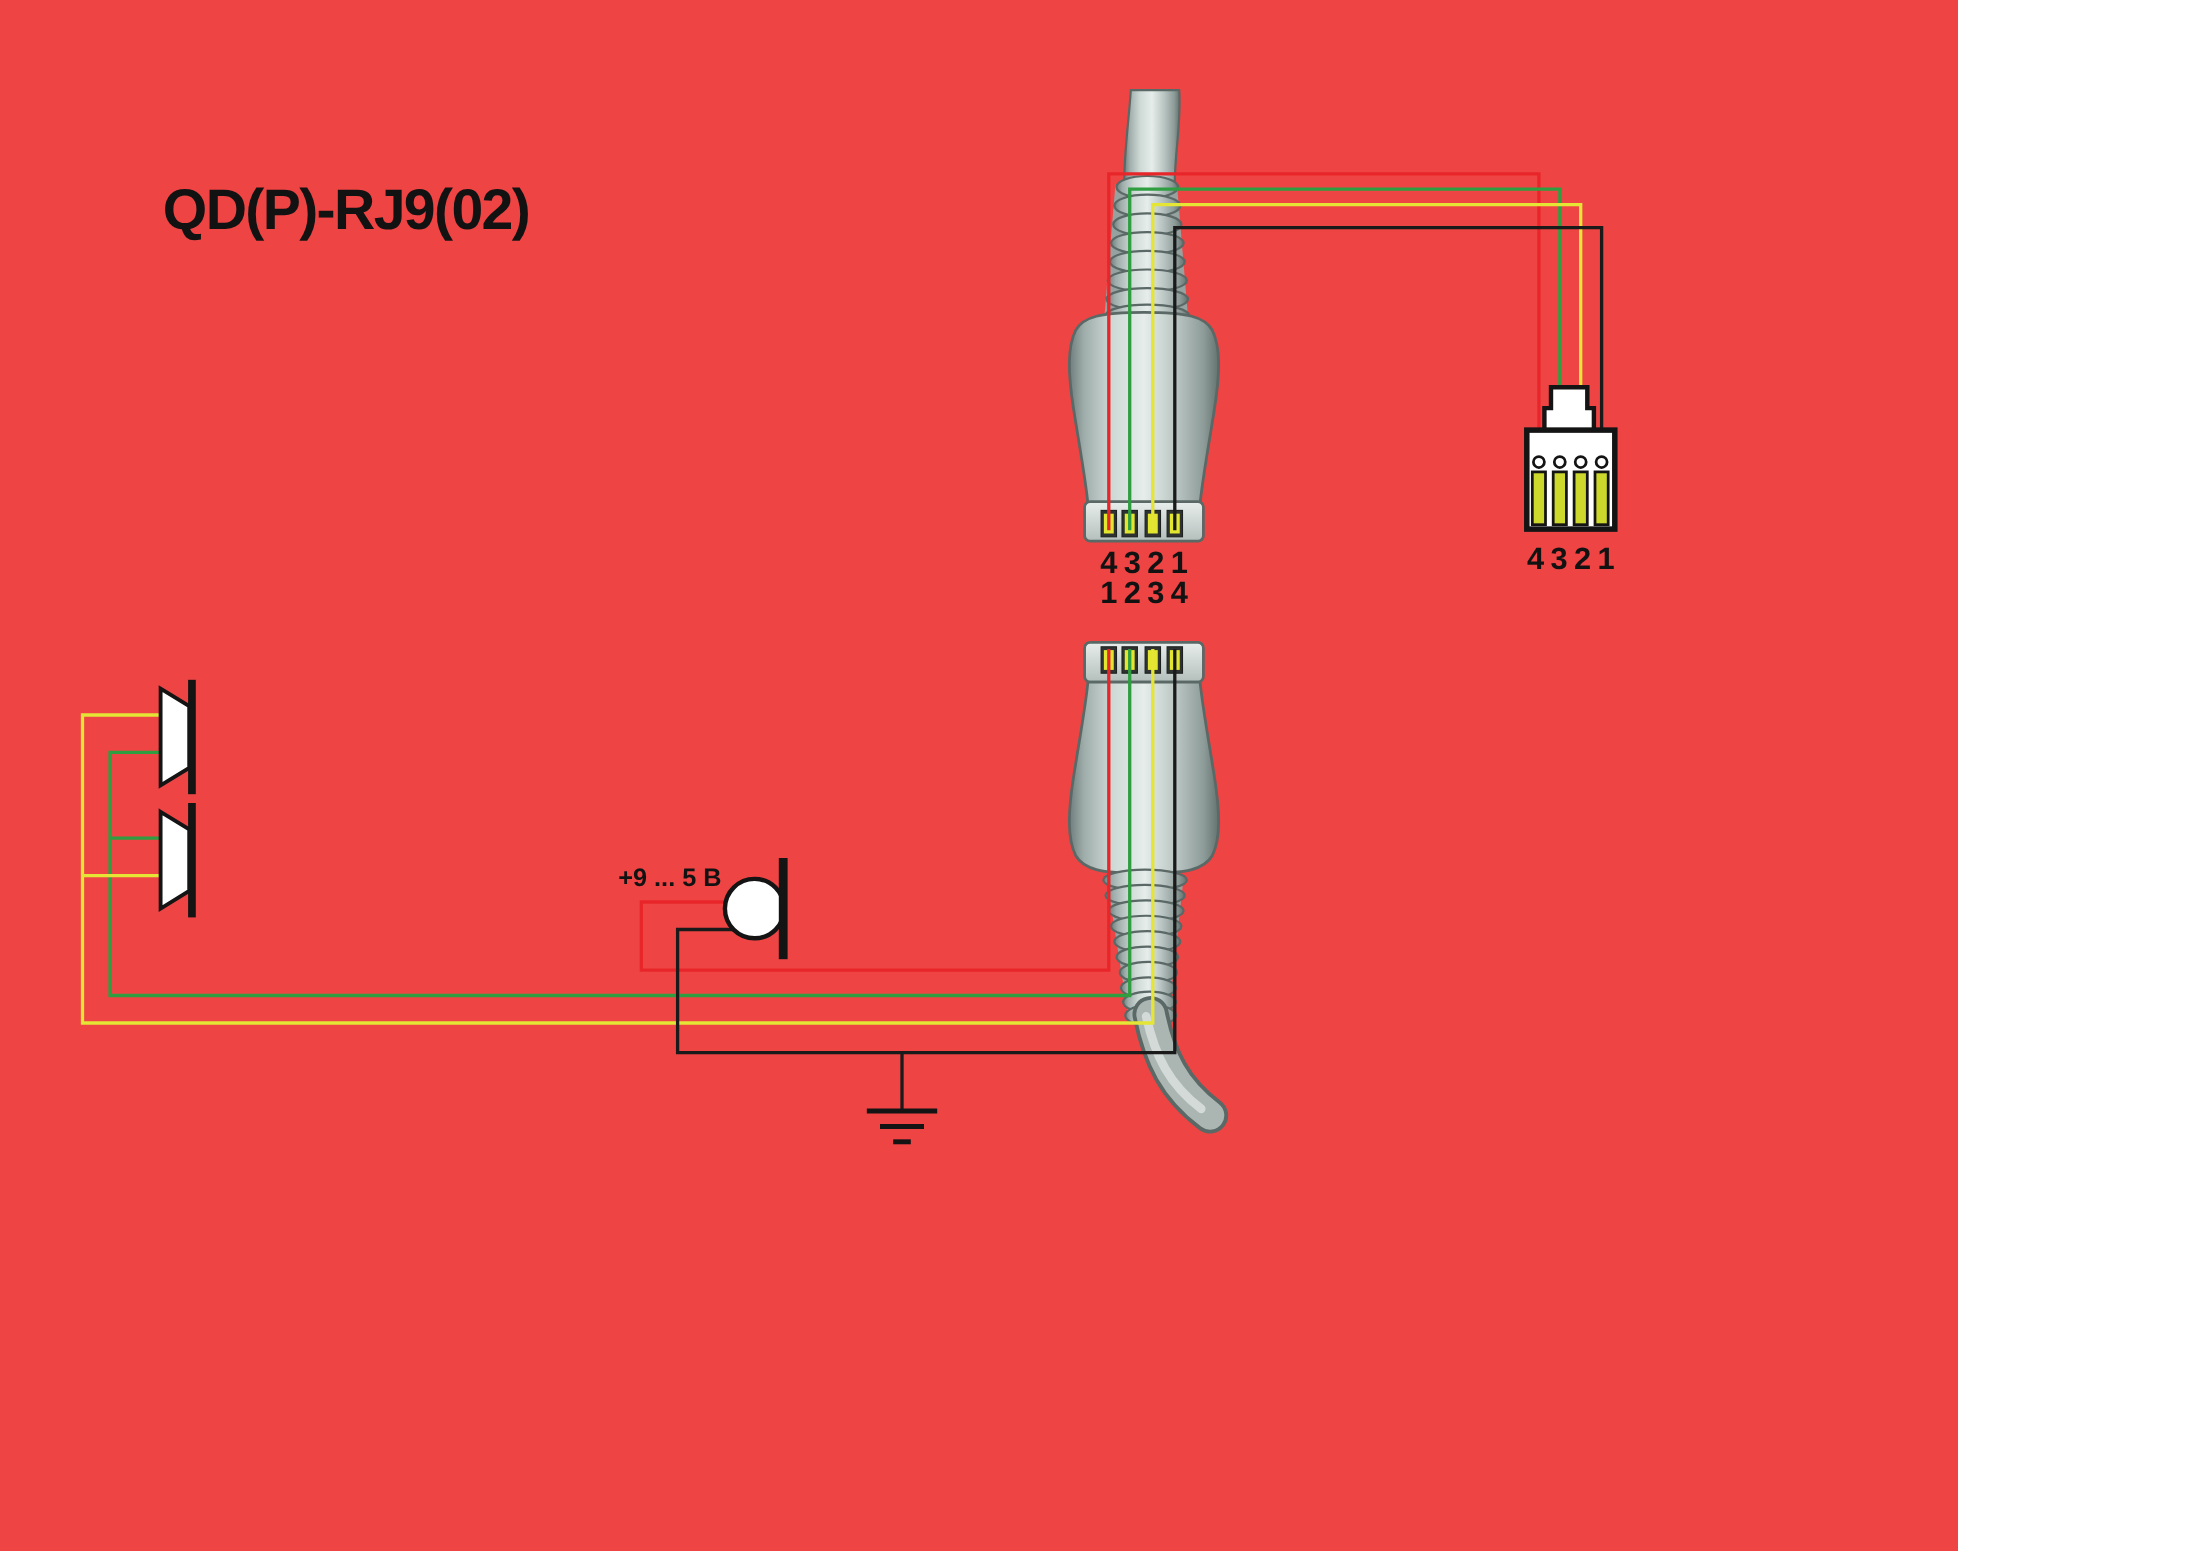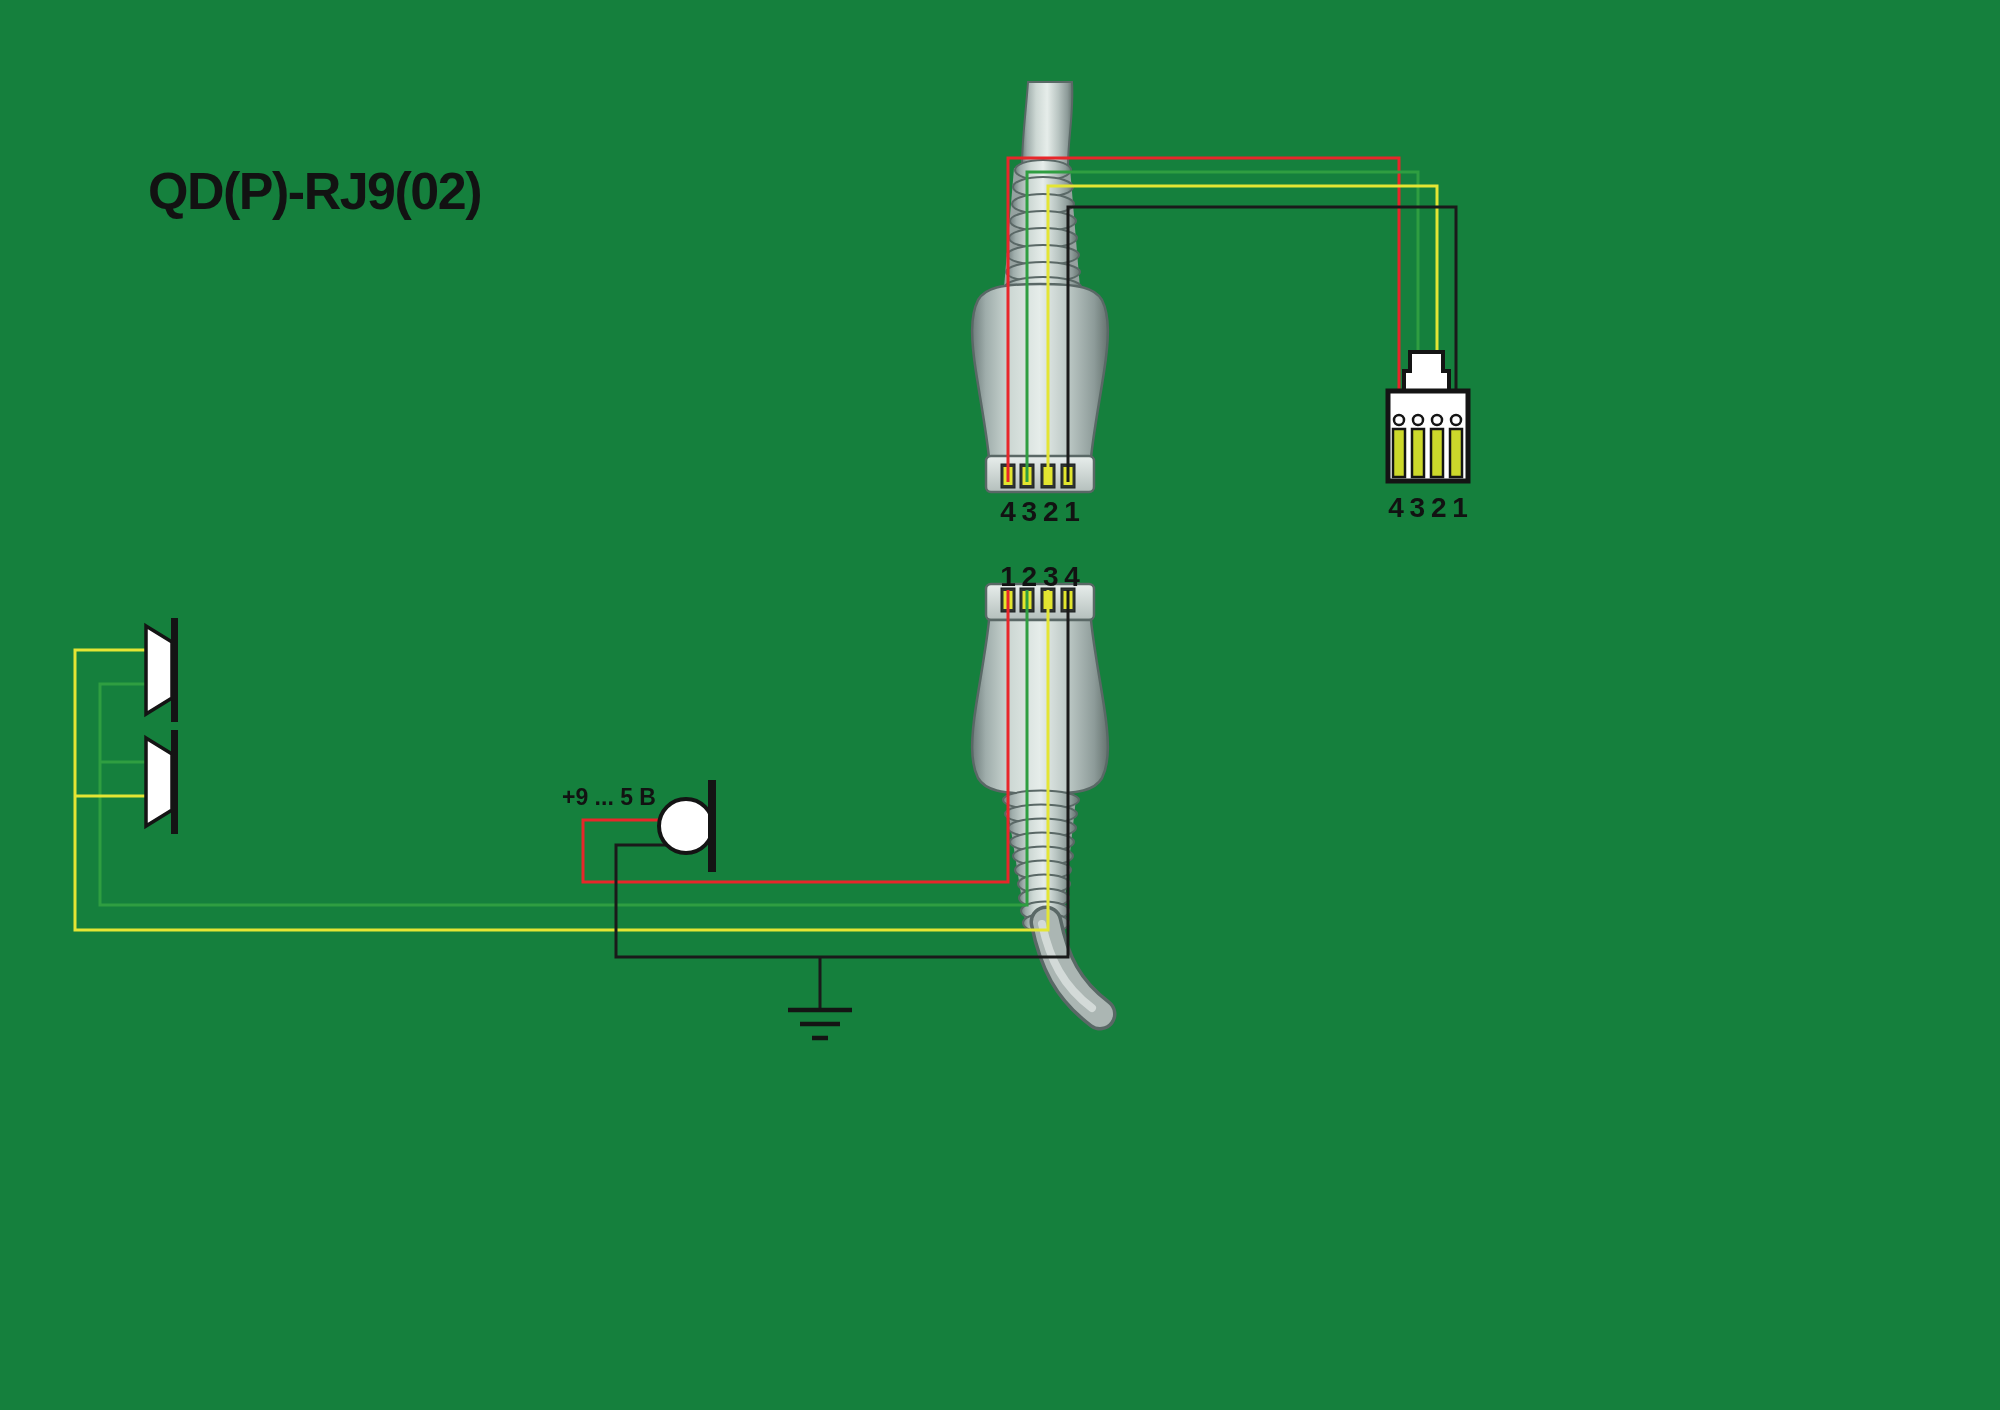--- a/index.html
+++ b/index.html
@@ -1,25 +1,25 @@
 <!DOCTYPE html>
 <html style="--wire-red: #e8262a; --wire-green: #2f9e41; --wire-yellow: #e4e534; --wire-black: #1a1a1a; --contact-yellow: #e2e62e; --rj9-pin: #ccd82b;"><head>
 <meta charset="utf-8">
 <style>
   html,body{margin:0;padding:0}
   body{width:2000px;height:1410px;background:#ffffff;
        font-family:"Liberation Sans","DejaVu Sans",sans-serif;color:#121212}
-  .canvas{position:relative;width:2000px;height:1410px;overflow:hidden;background:#15803d}
+  .canvas{position:relative;width:1780px;height:1410px;overflow:hidden;background:#ef4444}
   .canvas > svg{position:absolute;left:0;top:0}
   .title{position:absolute;left:148px;top:156px;font-weight:700;font-size:52px;
          letter-spacing:-1.5px;line-height:70px;white-space:nowrap}
   .pin-label{position:absolute;transform:translateX(-50%);font-weight:700;font-size:28px;
              word-spacing:-2px;letter-spacing:0;white-space:nowrap}
   .pin-label.qd-top{left:1040px;top:496px}
-  .pin-label.qd-bottom{left:1040px;top:561px}
+  .pin-label.qd-bottom{left:1040px;top:523px}
   .pin-label.rj9{left:1428px;top:492px}
   .voltage{position:absolute;left:562px;top:784px;font-weight:700;font-size:23px;white-space:nowrap}
   
   .w{fill:none;stroke-width:3;stroke-linejoin:miter}
   .w-red{stroke:var(--wire-red,#e8262a)}
   .w-green{stroke:var(--wire-green,#2f9e41)}
   .w-yellow{stroke:var(--wire-yellow,#e4e534)}
   .w-black{stroke:var(--wire-black,#1a1a1a)}
   .outline{stroke:#141414;fill:#ffffff}
   .contact-slot{fill:#2e3331;stroke:#1d2120;stroke-width:1}

